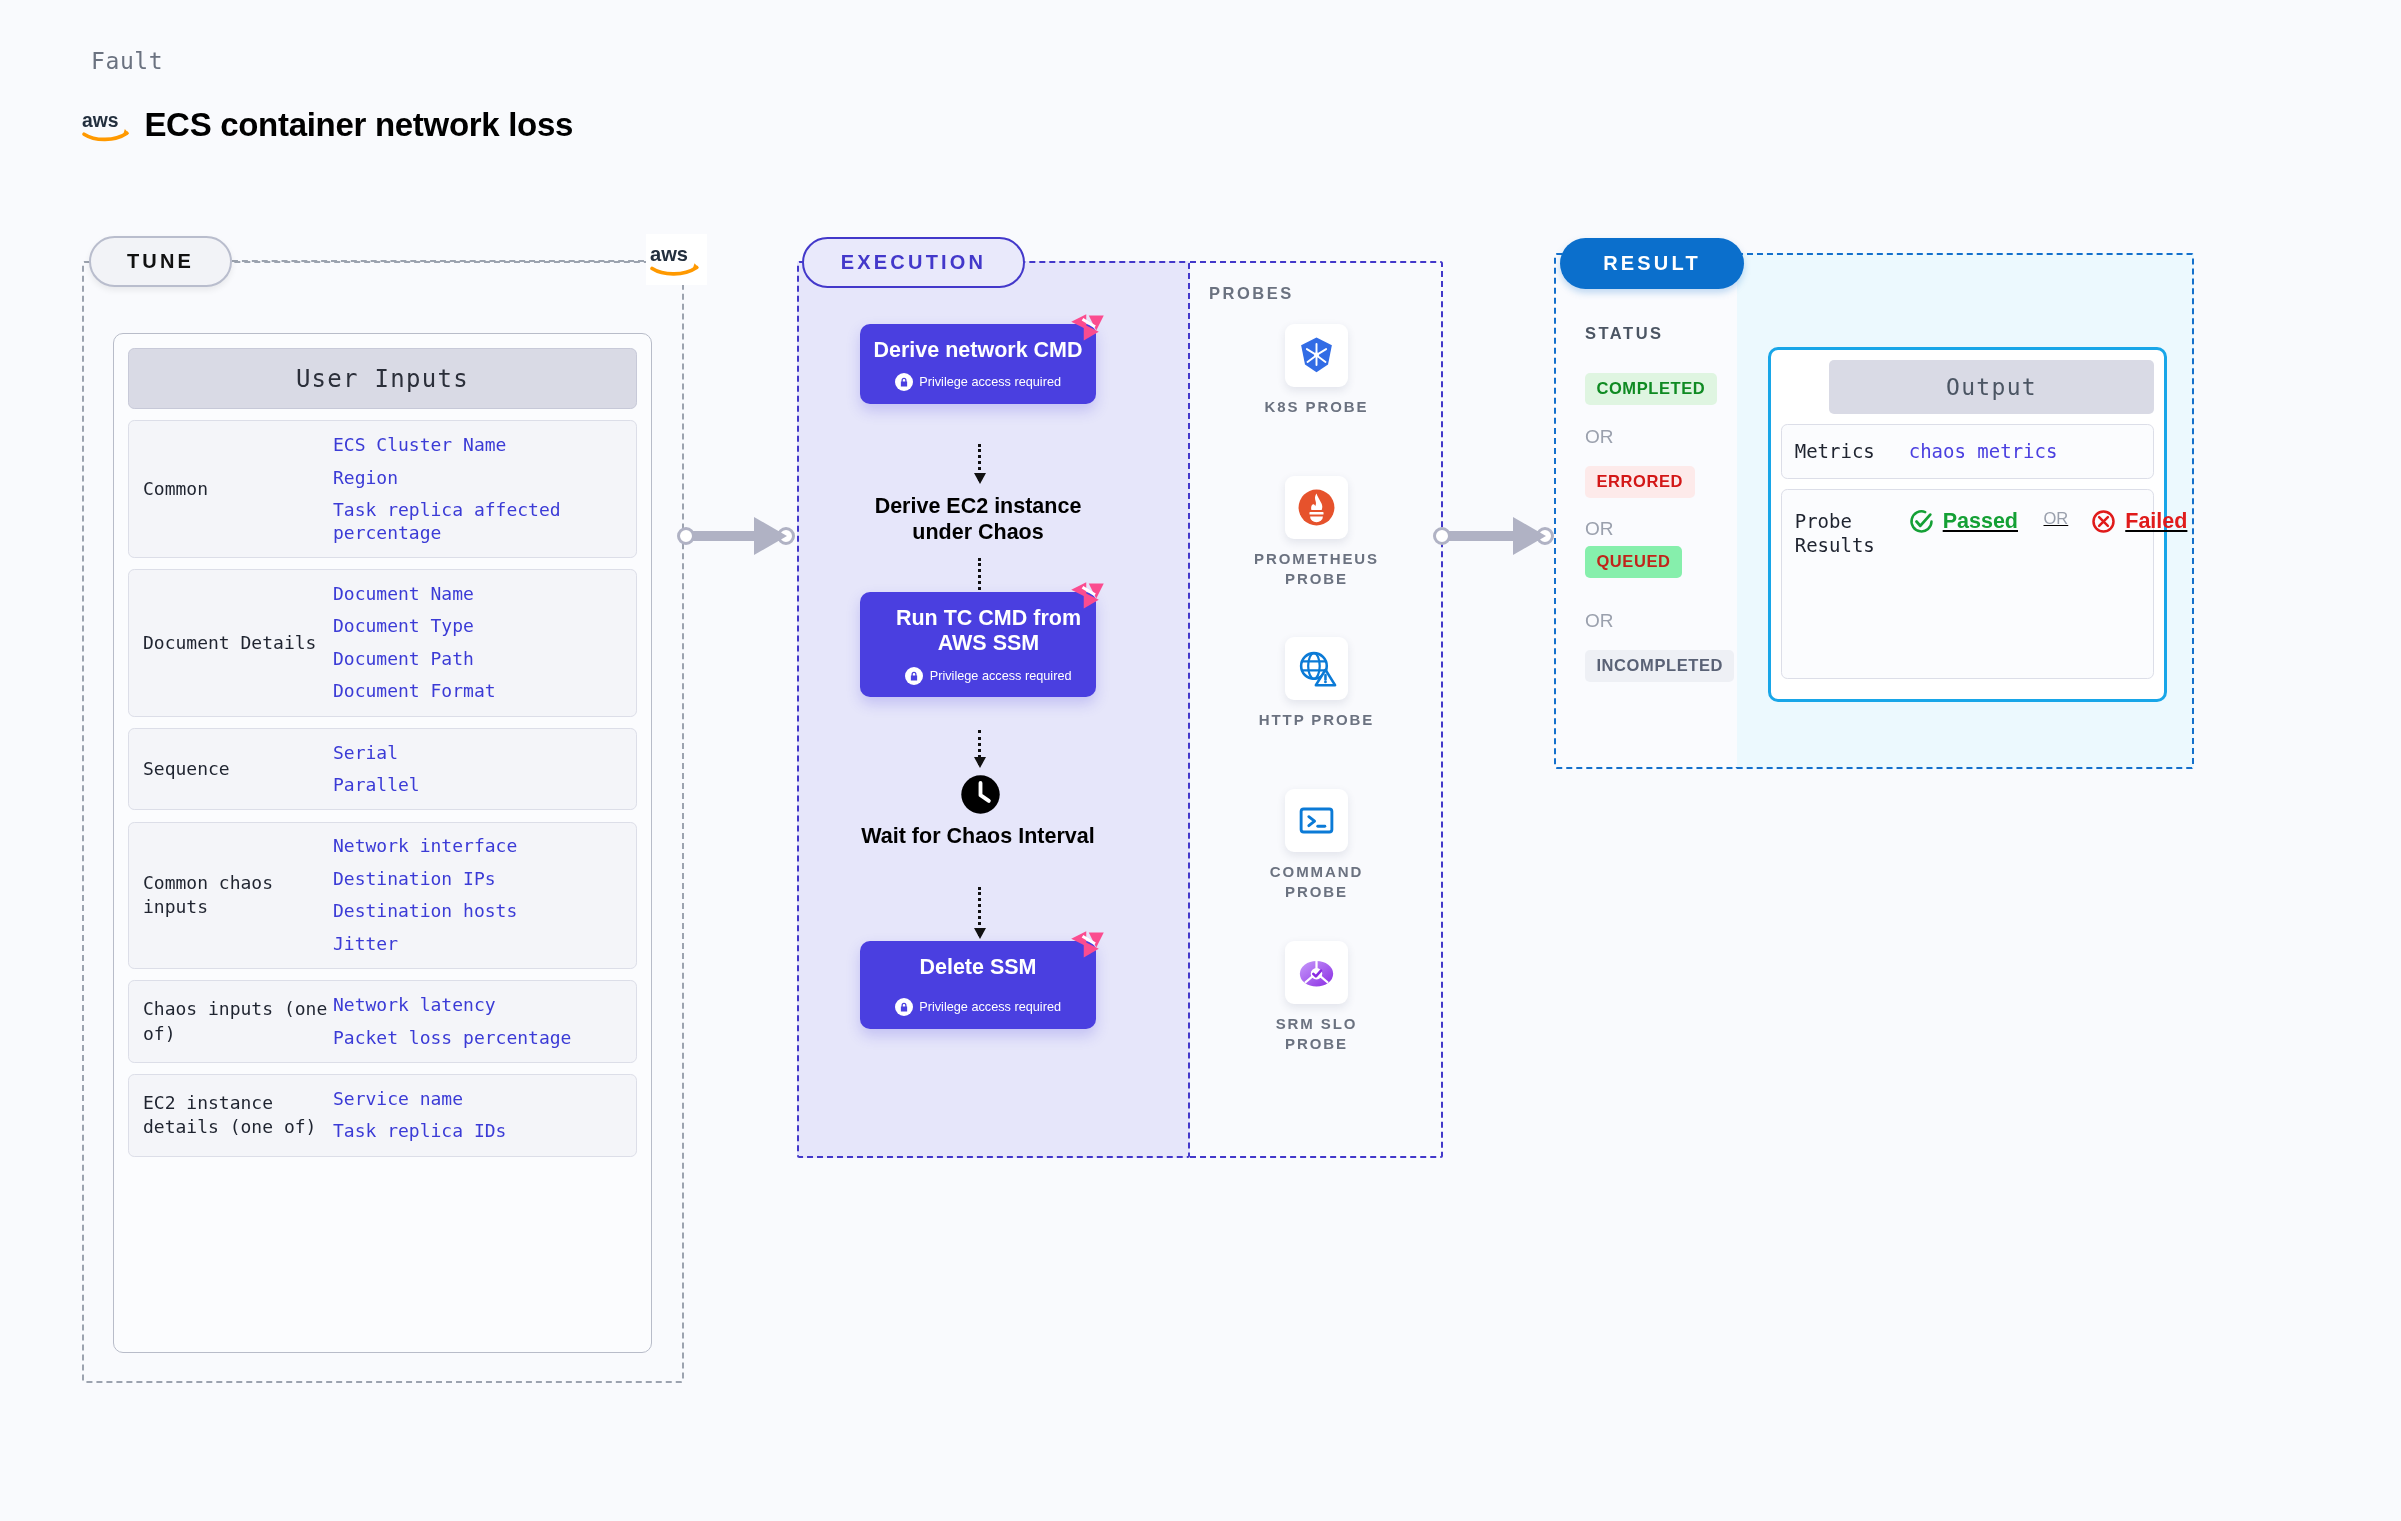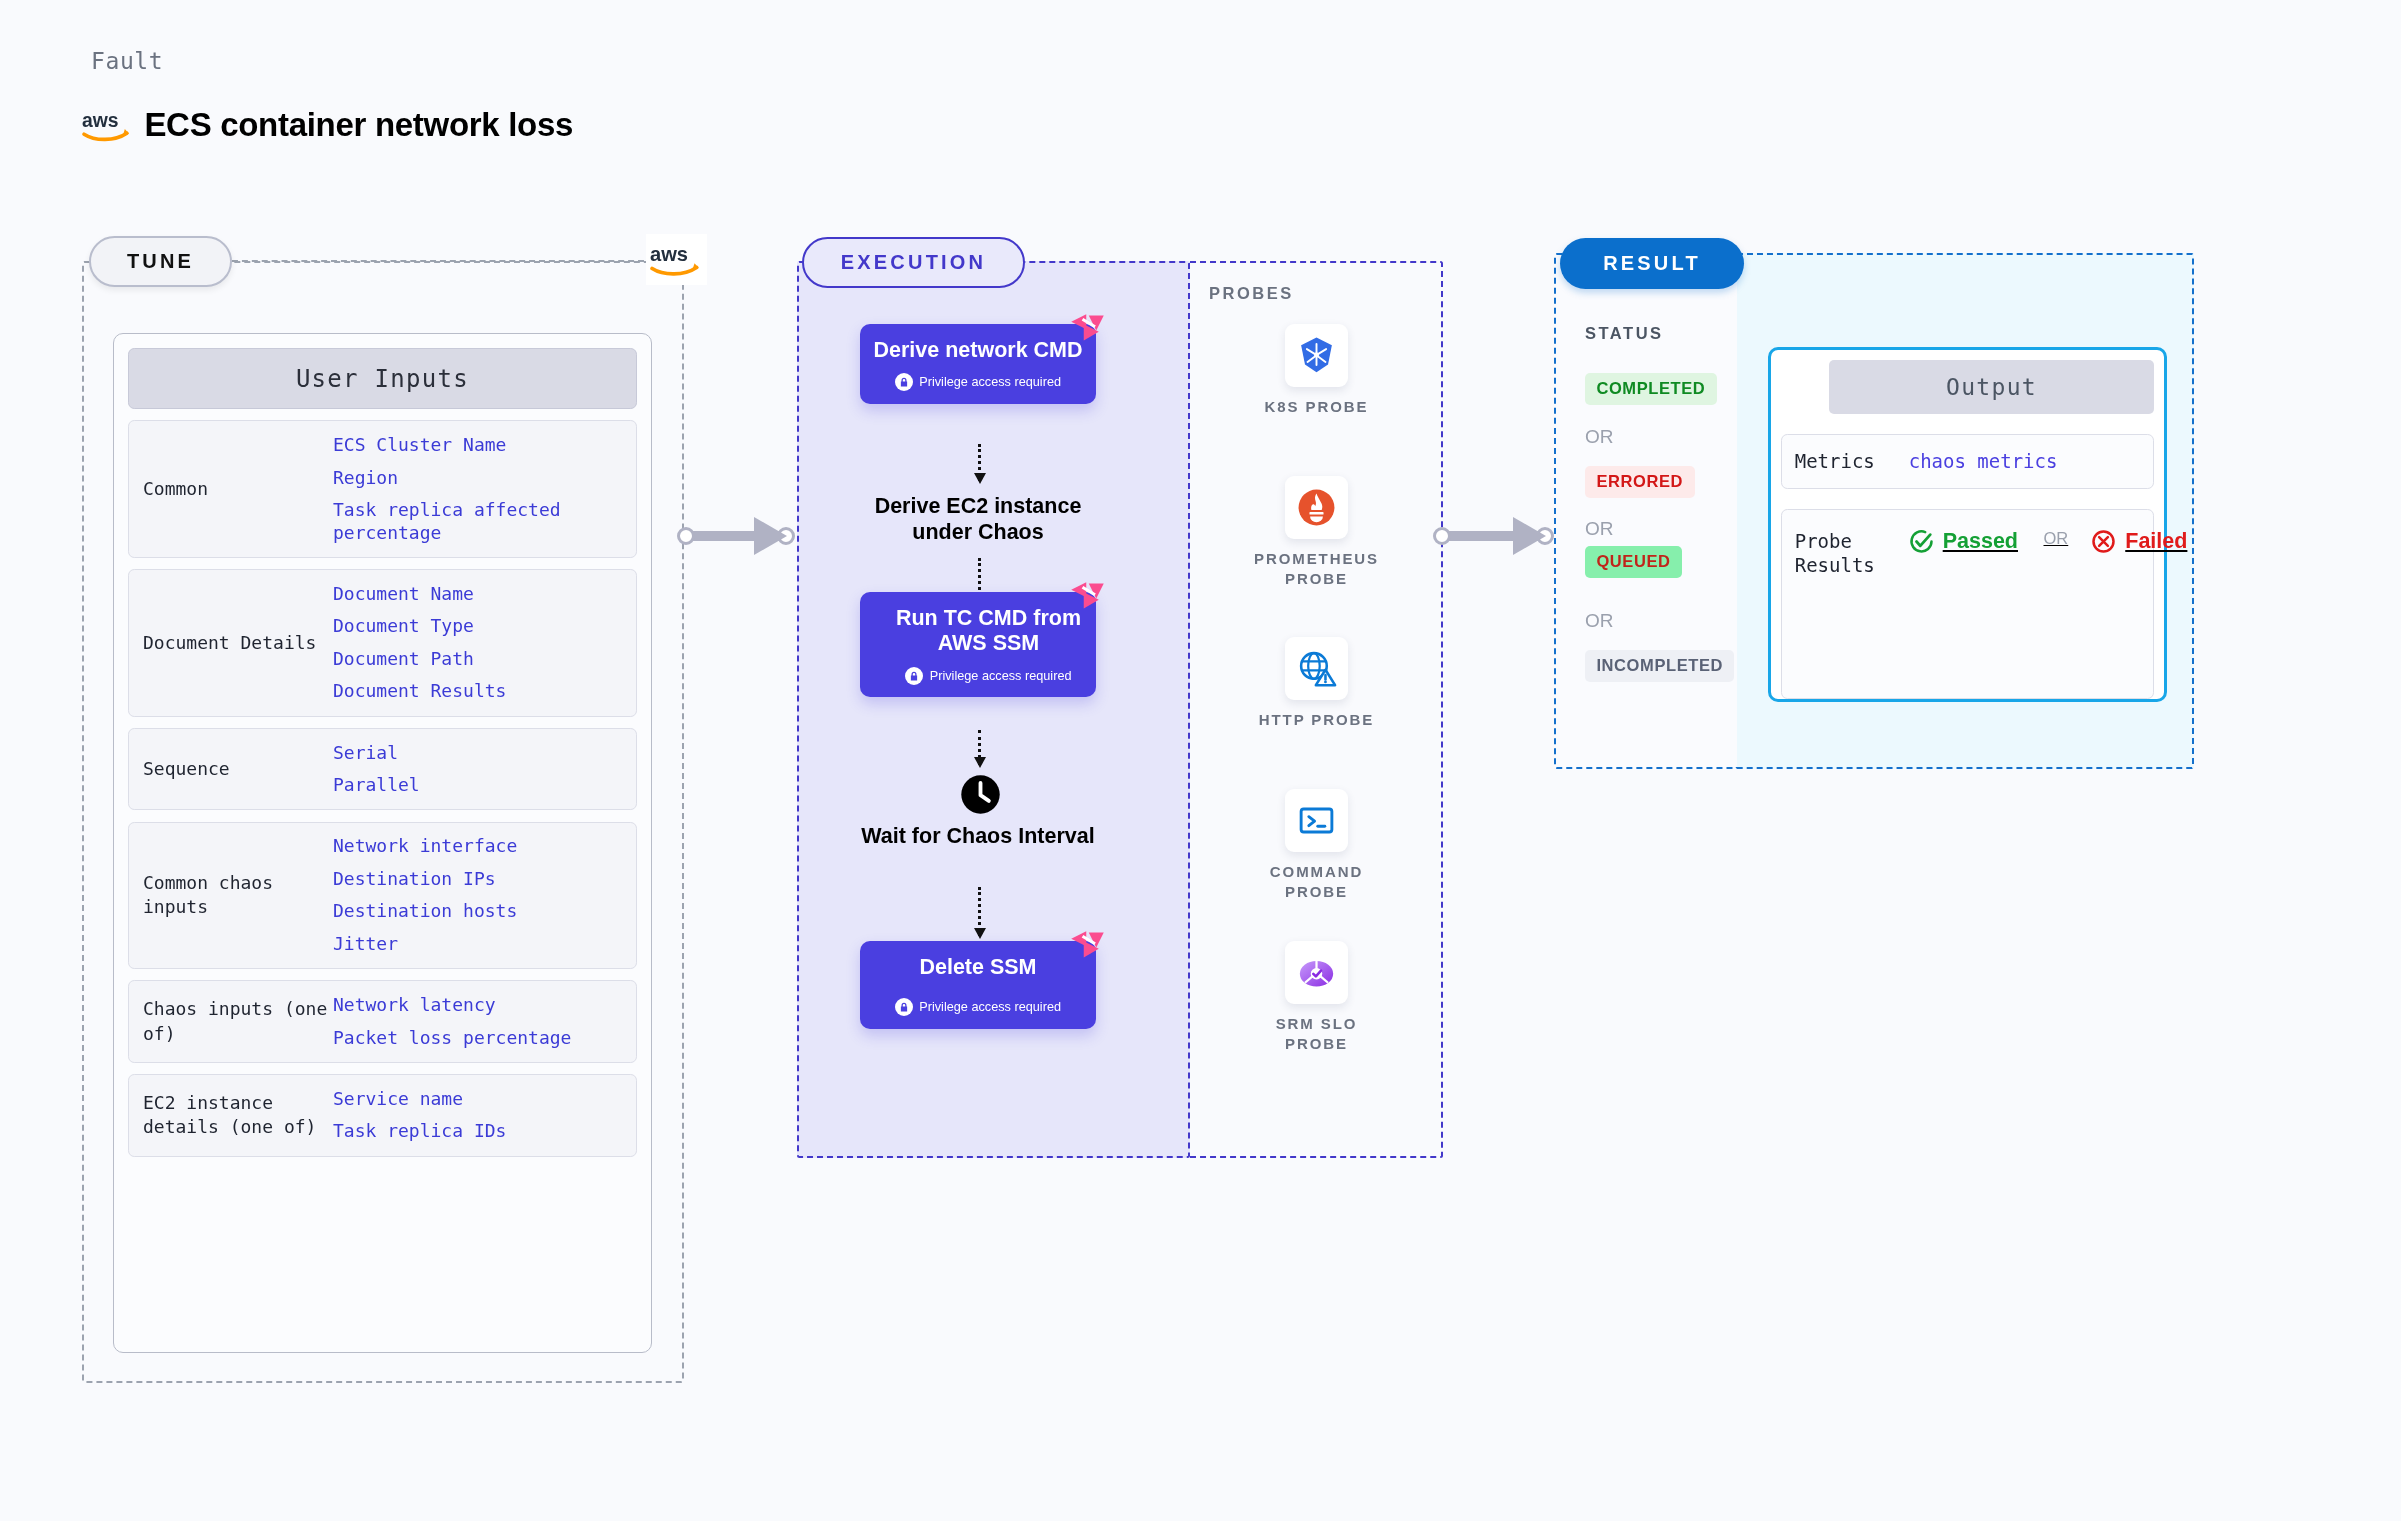--- a/index.html
+++ b/index.html
@@ -207,21 +207,21 @@
     position:absolute; left: 1768px; top: 347px; width: 399px; height: 355px;
     background:#fff; border: 3.8px solid #18a6e8; border-radius: 10px;
     padding: 10px;
   }
   .out-head {
     height: 54px; background:#d9dae5; border-radius: 5px;
     display:flex; align-items:center; justify-content:center;
     font-family:"DejaVu Sans Mono", monospace; font-size: 23px; color:#4b5563; letter-spacing: 1.3px; margin-left: 48px;
   }
   .out-row {
-    margin-top: 20px; background:#fbfcfe; border:0.6px solid #dcdee8; border-radius: 6.3px;
+    margin-top: 10px; background:#fbfcfe; border:0.6px solid #dcdee8; border-radius: 6.3px;
     display:flex; align-items:center; padding: 14px 9px 14px 12.7px;
   }
   .out-key {
     width: 114px; flex:0 0 114px;
     font-family:"DejaVu Sans Mono", monospace; font-size: 19px; color:#1f2430; line-height:1.3;
   }
   .out-val-metrics {
     font-family:"DejaVu Sans Mono", monospace; font-size: 19px; color:#4a3fe0;
   }
   .pr-stack { display:flex; flex-direction:row; gap: 23px; text-decoration: underline; }
@@ -270,21 +270,21 @@
         <div class="ui-val">Task replica affected percentage</div>
       </div>
     </div>
 
     <div class="ui-row">
       <div class="ui-key">Document Details</div>
       <div class="ui-vals">
         <div class="ui-val">Document Name</div>
         <div class="ui-val">Document Type</div>
         <div class="ui-val">Document Path</div>
-        <div class="ui-val">Document Results</div>
+        <div class="ui-val">Document Format</div>
       </div>
     </div>
 
     <div class="ui-row">
       <div class="ui-key">Sequence</div>
       <div class="ui-vals">
         <div class="ui-val">Serial</div>
         <div class="ui-val">Parallel</div>
       </div>
     </div>

